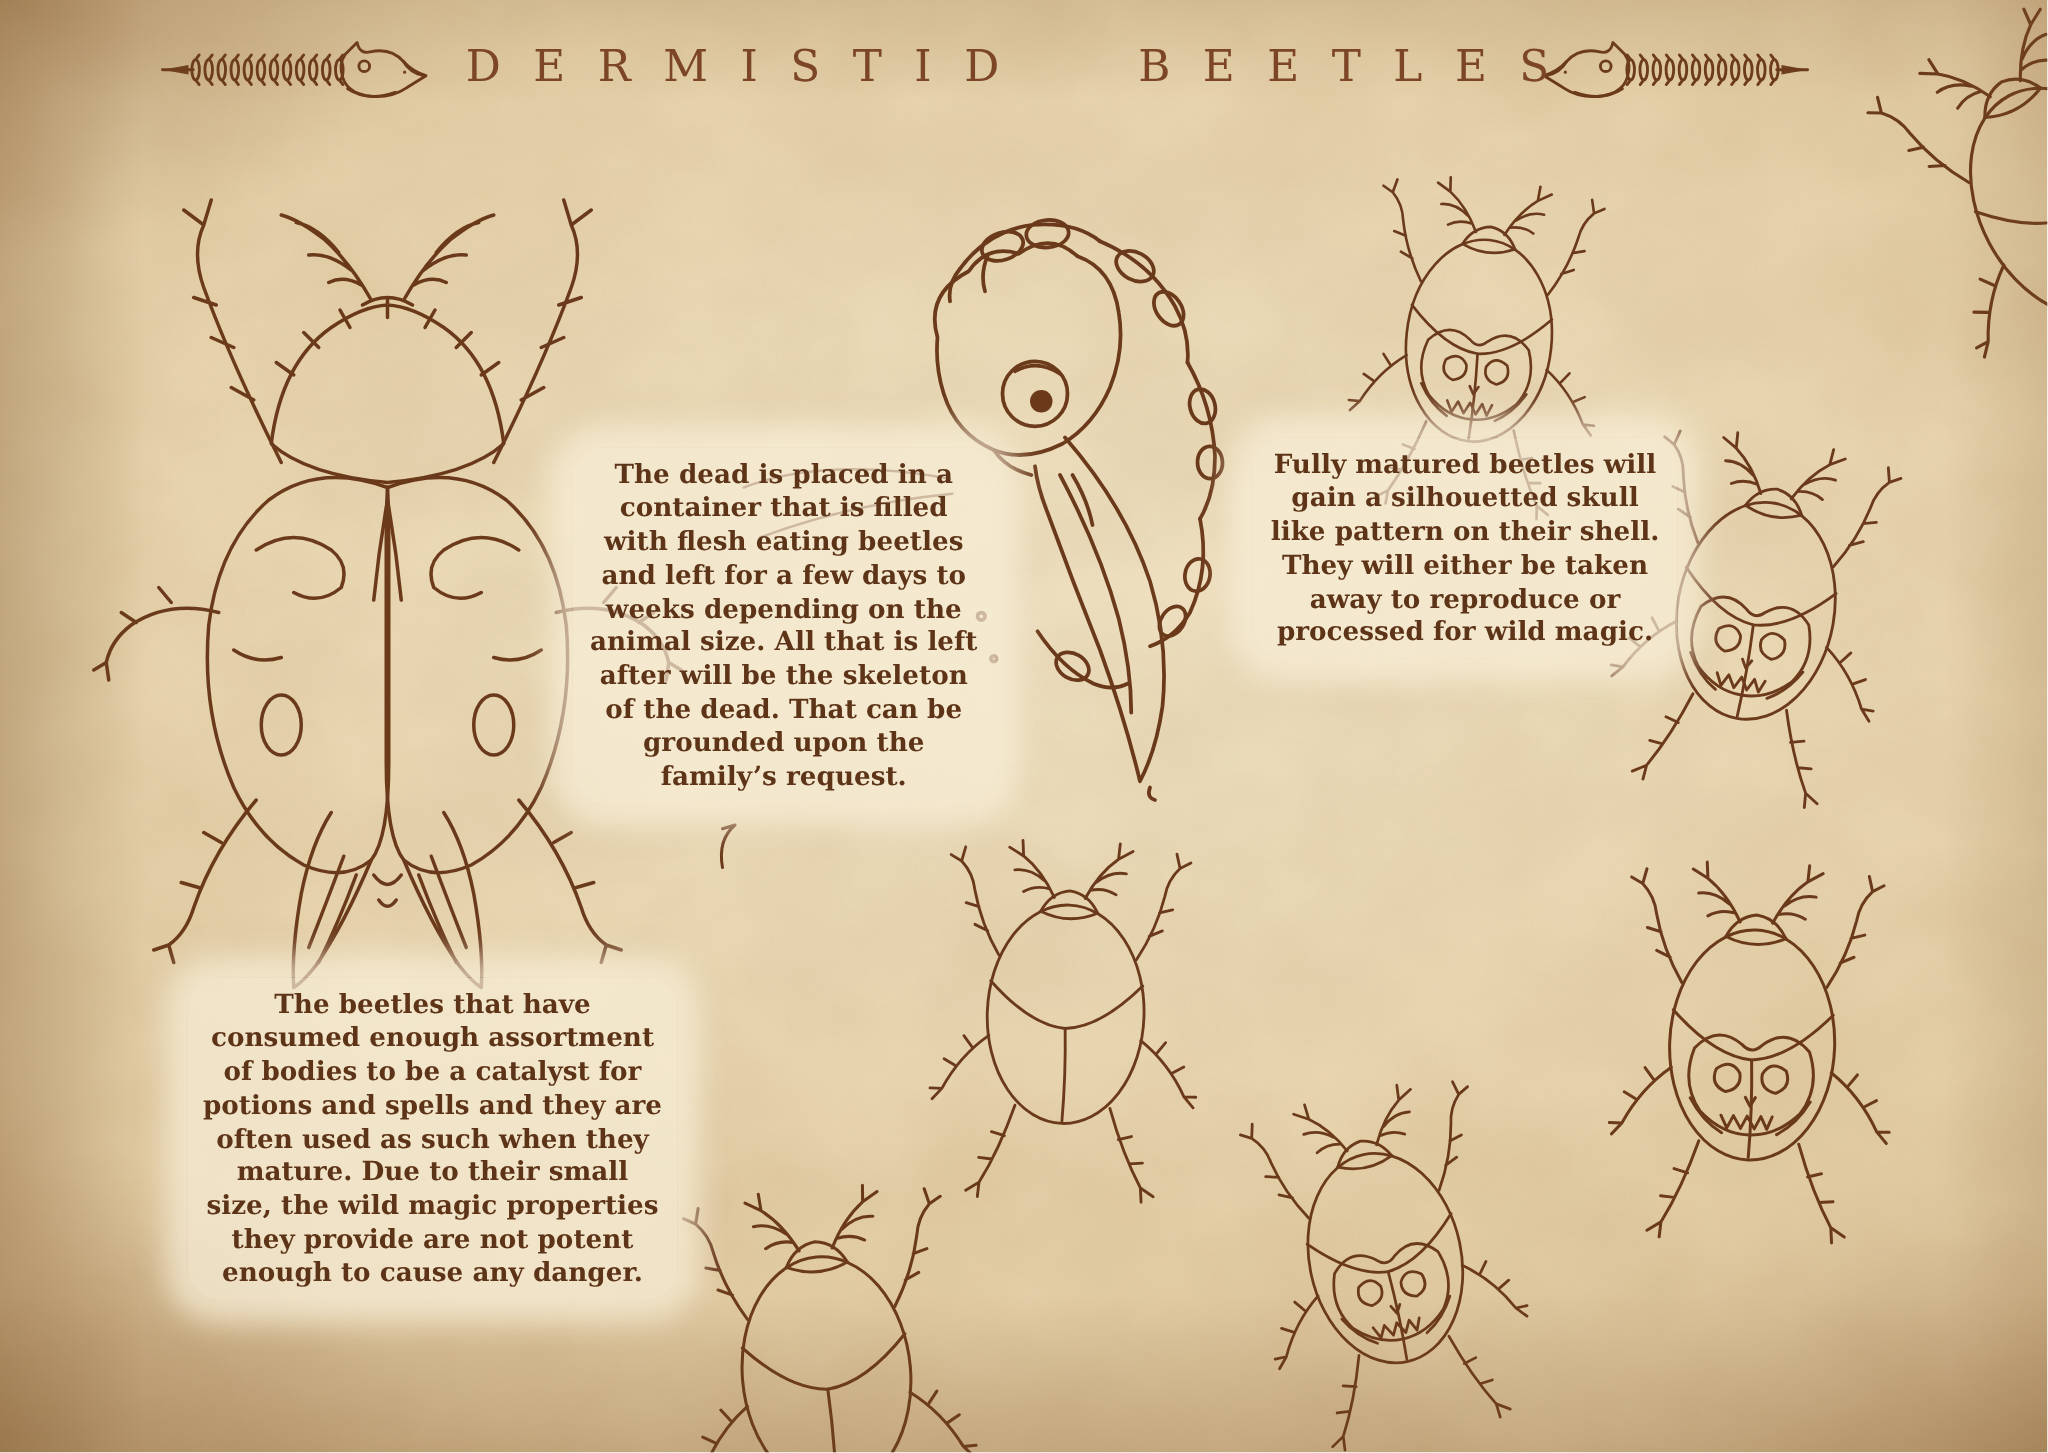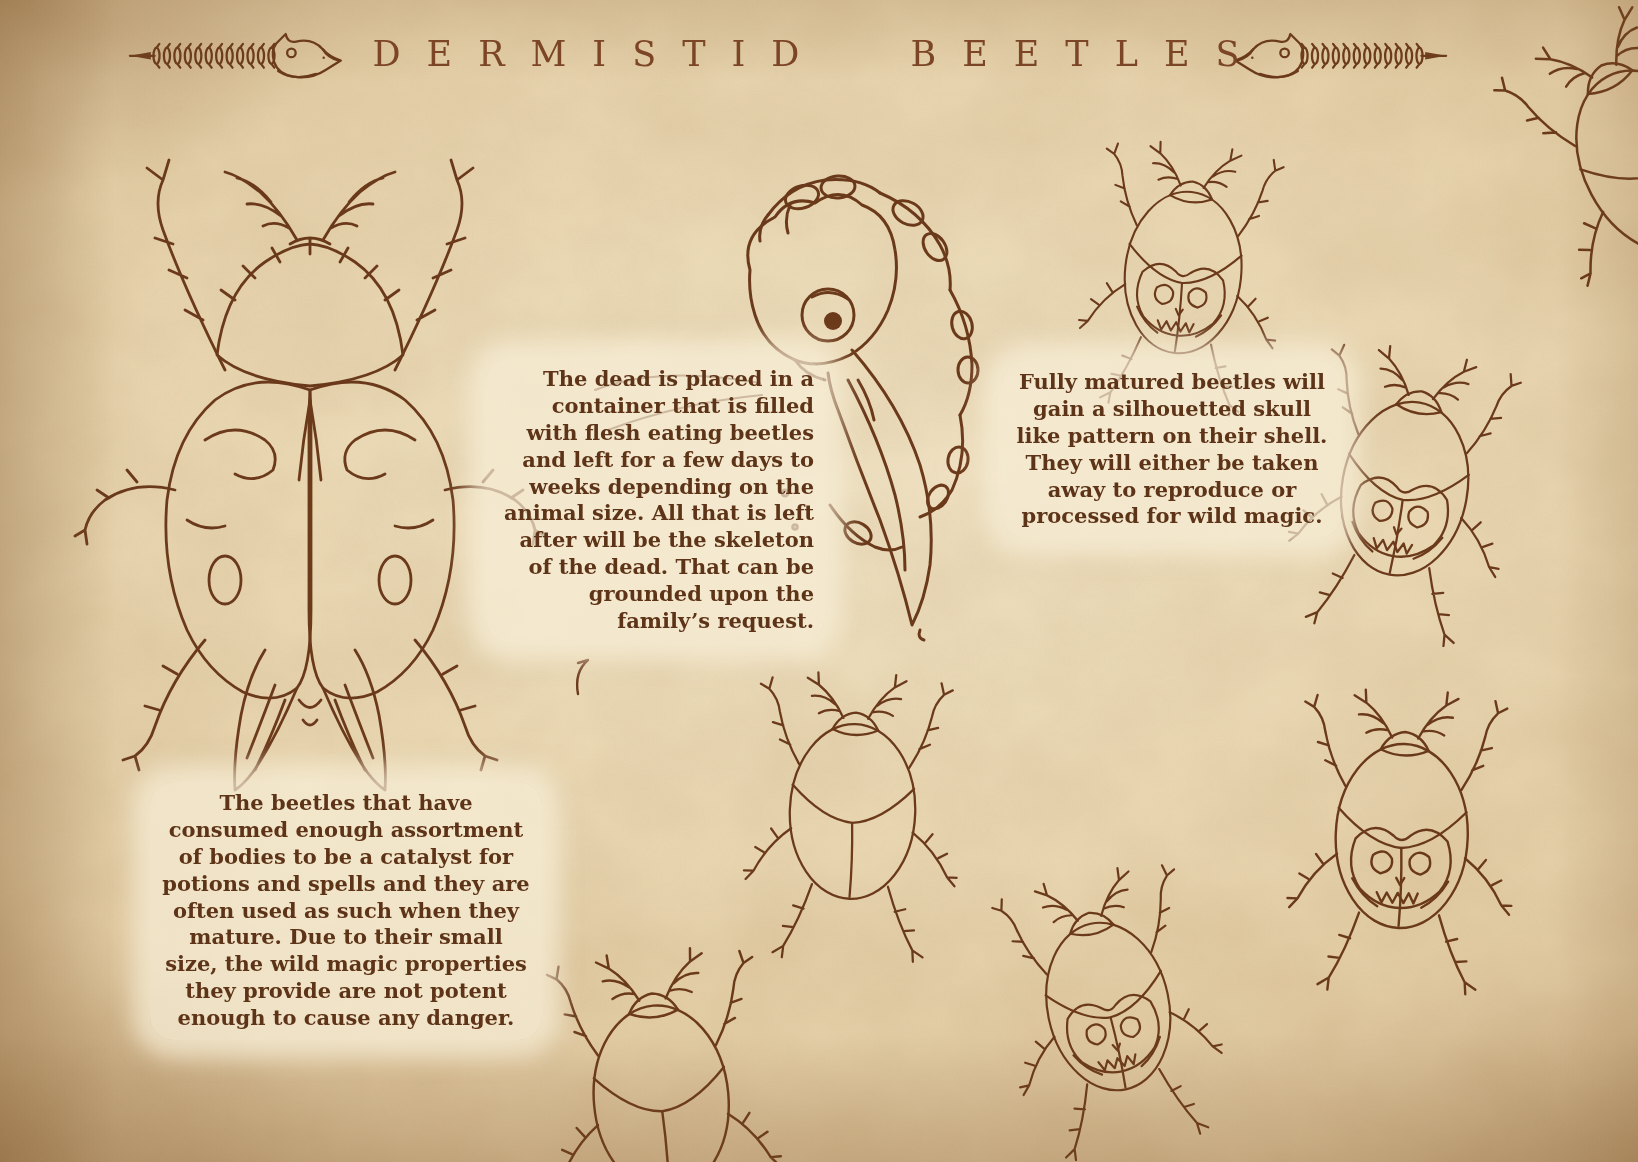--- a/index.html
+++ b/index.html
@@ -32,22 +32,22 @@
     font-family:"DejaVu Serif","Liberation Serif",serif;
   }
 
   .tblock{
     position:absolute; text-align:center; color:#5e3418; font-weight:bold;
     font-size:21px; line-height:1.28;
     background:rgba(248,239,216,.70);
     border-radius:24px; padding:8px 10px;
     box-shadow:0 0 22px 18px rgba(248,239,216,.70);
   }
-  .tb-process  { left:486px;  top:358px; width:338px;text-align:right; }
-  .tb-maturity { left:1002px; top:361px; width:340px; }
+  .tb-process  { left:458px;  top:358px; width:338px; }
+  .tb-maturity { left:1002px; top:350px; width:340px; }
   .tb-komodo   { left:972px;  top:600px; width:294px; }
   .tb-catalyst { left:150px;  top:782px; width:392px;text-align:center; }
 </style>
 </head>
 <body>
 
 <div class="page">
 
   <svg class="art" width="1638" height="1162" viewBox="0 0 1638 1162">
     <defs>

